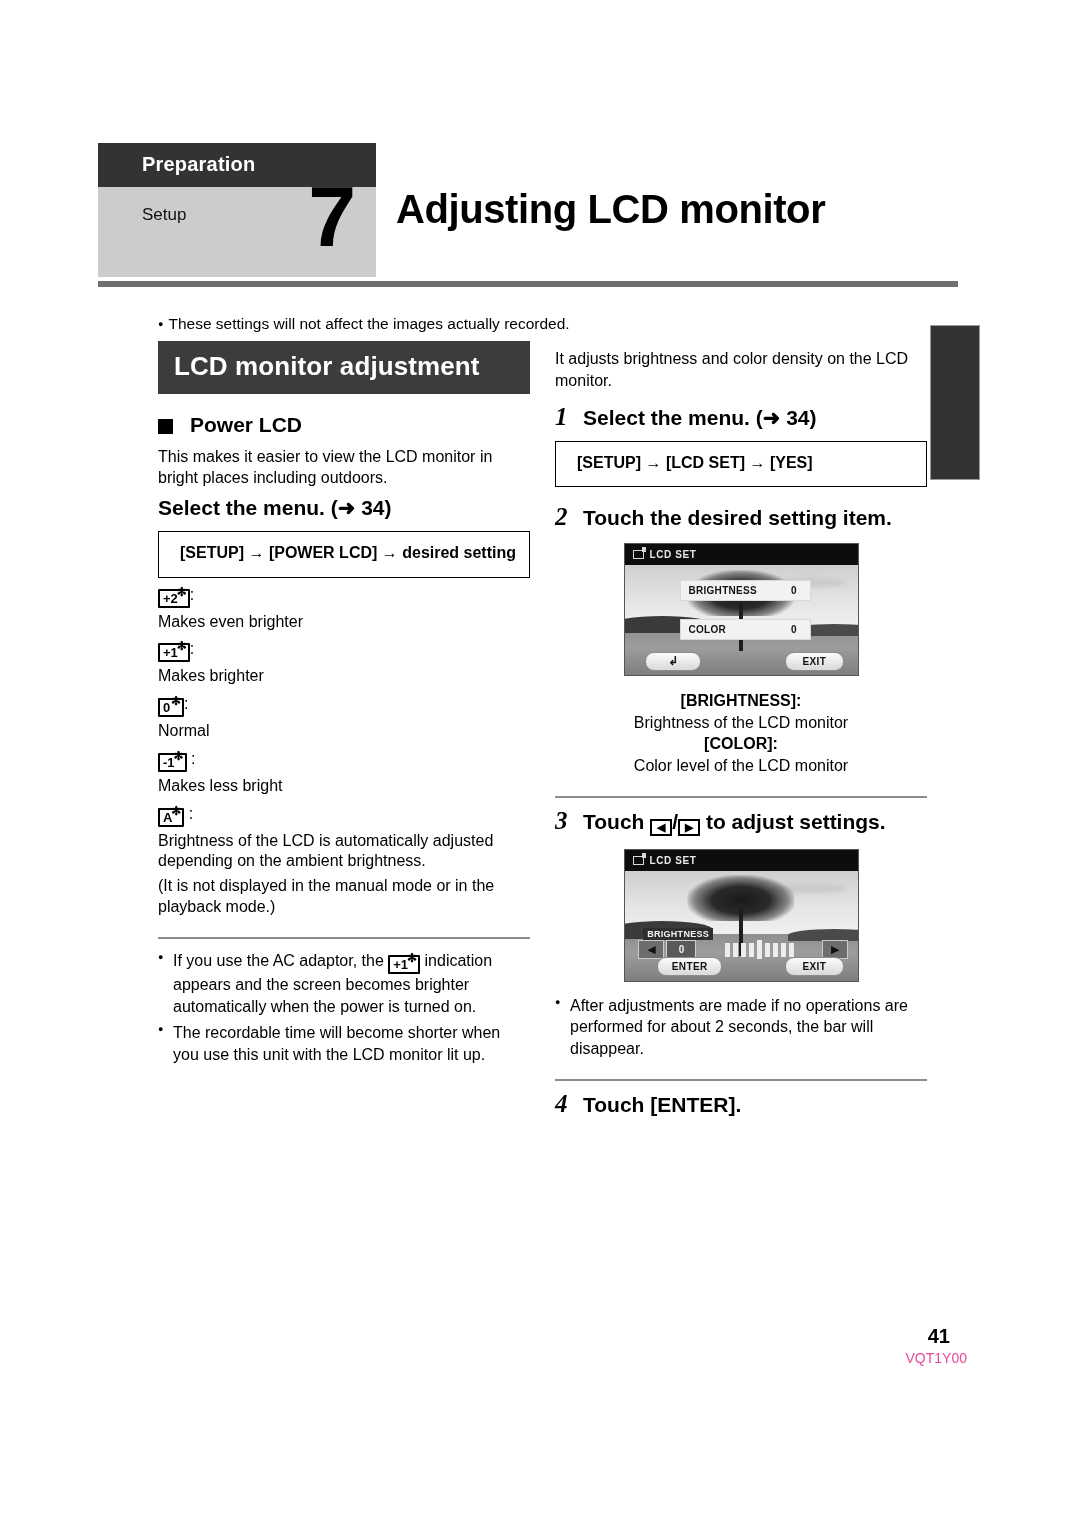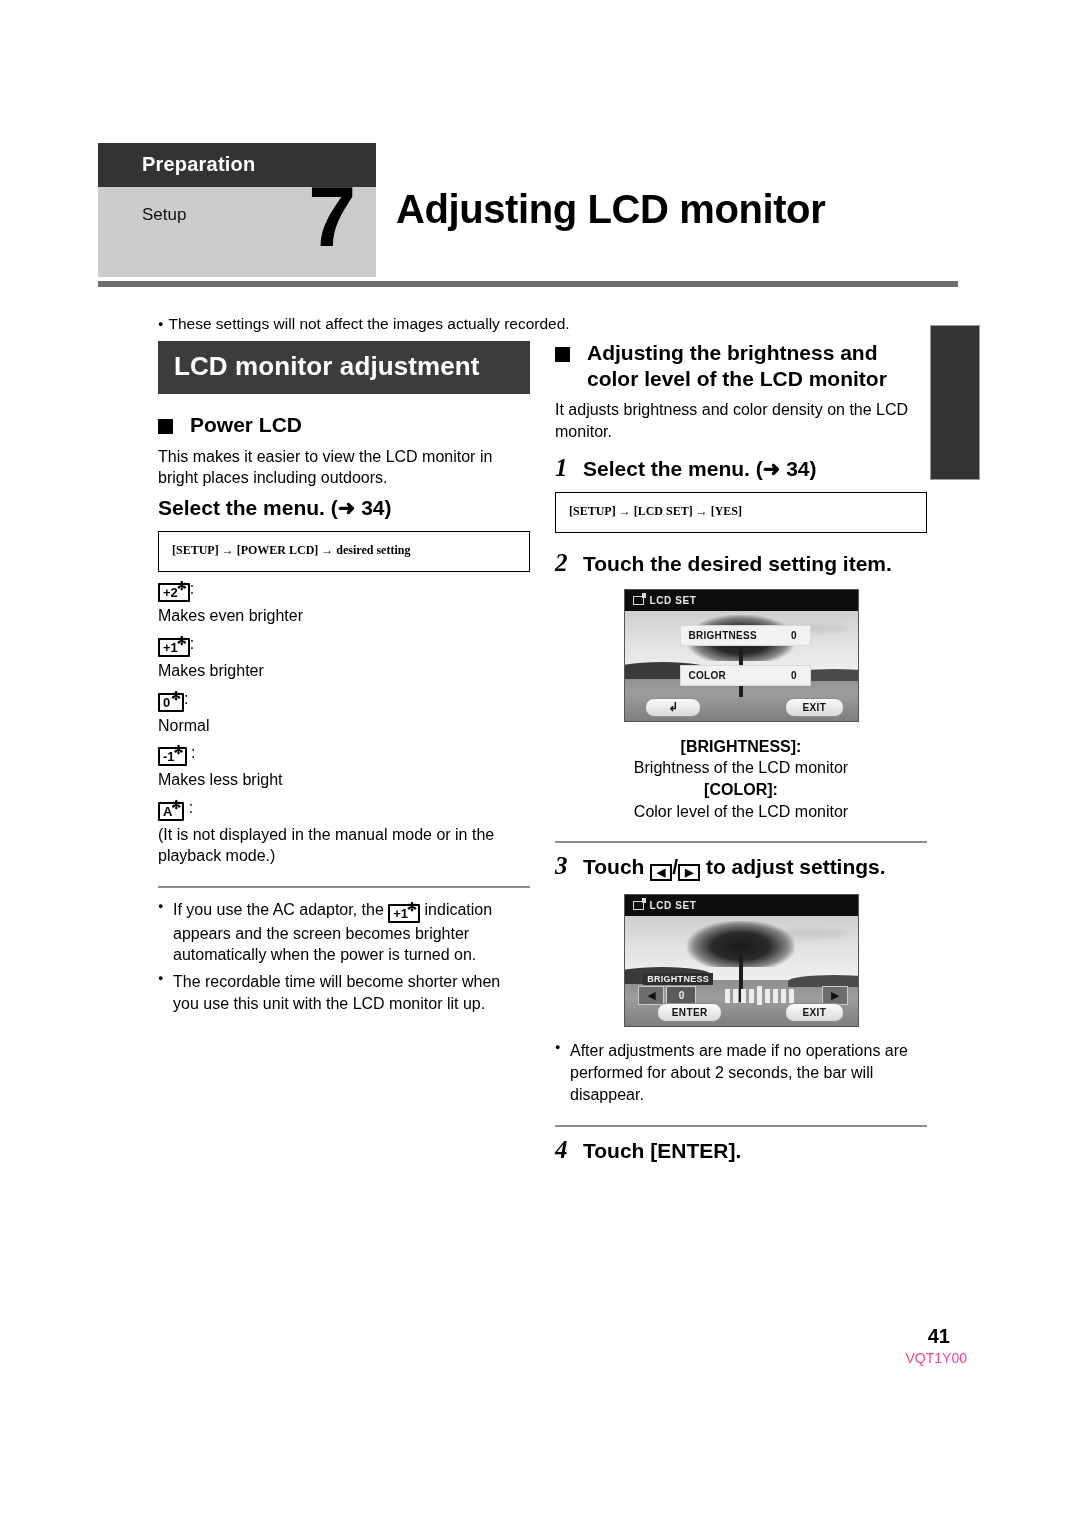--- a/index.html
+++ b/index.html
@@ -80,24 +80,23 @@
   .sq-head::before {
     content: ""; position: absolute; left: 0; top: 7px;
     width: 15px; height: 15px; background: #000;
   }
 
   .para { font-size: 16px; line-height: 1.36; margin-top: 8px; }
 
   .sub-bold { font-size: 21px; font-weight: bold; margin-top: 7px; }
 
   .menu-box {
-    border: 1.5px solid #000; padding: 10px 13px 12px 13px;
-    font-size: 12px; font-weight: bold; line-height: 1.4;
+    border: 1.5px solid #000; padding: 10px 13px 12px 21px;
+    font-size: 16px; font-weight: bold; line-height: 1.4;
     margin-top: 11px;
-    font-family: Liberation Serif, serif;
   }
 
   
   .badge {
     display: inline-block; position: relative;
     border: 2px solid #000; border-radius: 1px;
     padding: 0px 10px 0px 3px; min-width: 26px;
     font-size: 13px; font-weight: bold; line-height: 15px;
     text-align: left; vertical-align: -3px;
     background: #fff;
@@ -307,33 +306,33 @@
     </span><span> :</span>
   </div>
   <div class="badge-desc">Makes less bright</div>
 
   <div class="badge-row">
     <span class="badge">
       <span>A</span>
       <span class="star">✻</span>
     </span><span> :</span>
   </div>
+  <div class="badge-desc">Brightness of the LCD is automatically adjusted depending on the ambient brightness.</div>
   <div class="badge-desc">(It is not displayed in the manual mode or in the playback mode.)</div>
 
   <hr class="hr-thin">
 
   <div class="bul-list">
     <div class="li"><span>If you use the AC adaptor, the </span><span class="badge"><span>+1</span><span class="star">✻</span></span><span> indication appears and the screen becomes brighter automatically when the power is turned on.</span></div>
     <div class="li"><span>The recordable time will become shorter when you use this unit with the LCD monitor lit up.</span></div>
   </div>
 </div>
 
 <div class="col-right">
 
-  <div class="sq-head" style="margin-top:0">Adjusting the brightness and color level of the LCD monitor</div>
 
   <div class="para">It adjusts brightness and color density on the LCD monitor.</div>
 
   <div class="step">
     <span class="step-num">1</span>
     <span class="step-txt">Select the menu. (➜ 34)</span>
   </div>
   <div class="menu-box">[SETUP] → [LCD SET] → [YES]</div>
 
   <div class="step" style="margin-top:18px">

